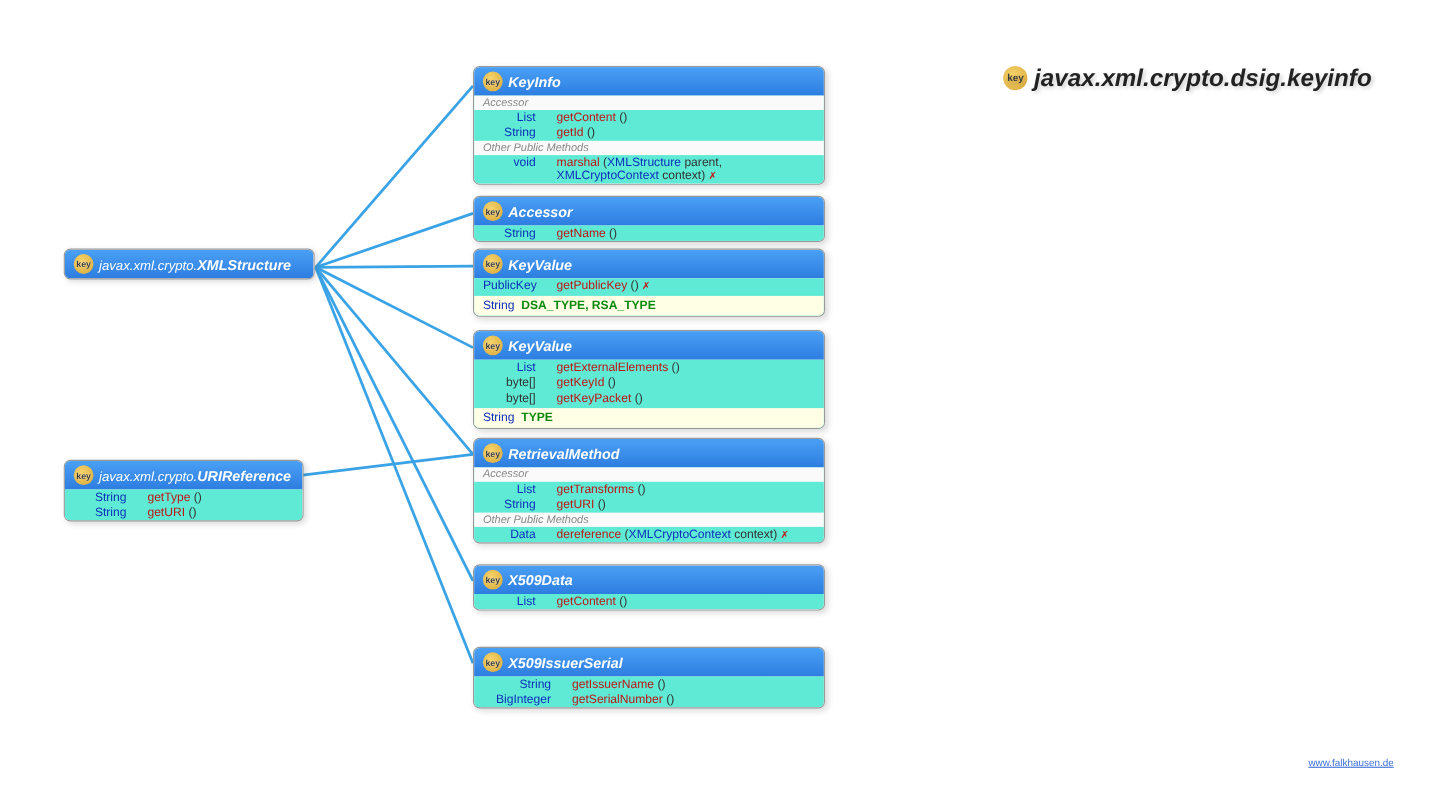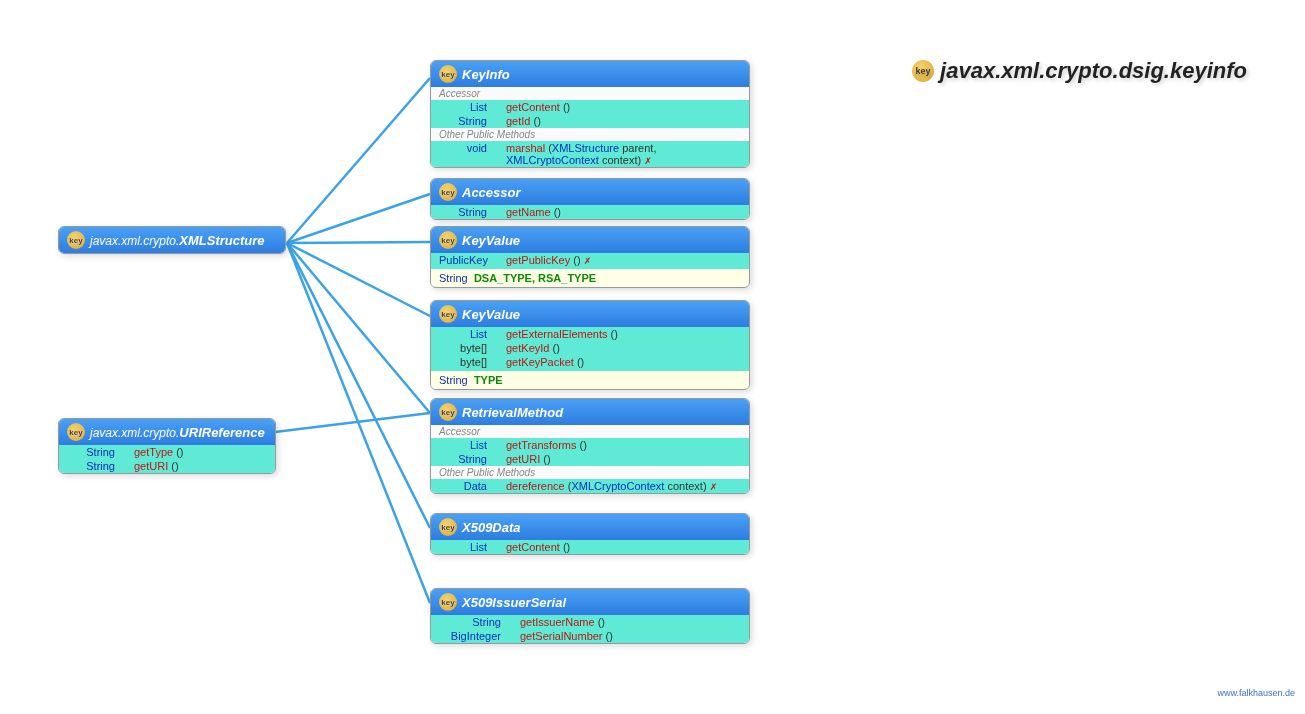--- a/index.html
+++ b/index.html
@@ -1,18 +1,18 @@
 <!DOCTYPE html>
 <html><head>
 <meta charset="utf-8">
 <style>
 * { box-sizing: border-box; margin: 0; padding: 0; }
 body { font-family: Verdana, Arial, sans-serif; font-size: 11px; background: white; position: relative; width: 1305px; height: 714px; }
 .title { position: absolute; top: 58px; right: 58px; font-size: 22px; font-weight: bold; font-style: italic; color: #222; text-shadow: 2px 2px 4px rgba(0,0,0,0.2); display: flex; align-items: center; gap: 6px; }
-.footer-link { position: absolute; bottom: 16px; right: 10px; font-size: 9px; color: #3a6fd6; }
+.footer-link { position: absolute; bottom: 16px; right: 38px; font-size: 9px; color: #3a6fd6; text-decoration: underline; }
 .footer-link a { color: #3a6fd6; text-decoration: none; }
 .class-box { position: absolute; border: 1px solid #999; border-radius: 6px; box-shadow: 2px 2px 6px rgba(0,0,0,0.15); background: white; overflow: hidden; }
 .class-header { background: linear-gradient(#4aa0f5, #2d7de0); color: white; font-weight: bold; font-style: italic; font-size: 13px; padding: 4px 8px; display: flex; align-items: center; gap: 5px; }
 .class-header .pkg { font-weight: normal; font-size: 12px; }
 .class-body { background: #5eead4; }
 .section-label { font-style: italic; color: #888; font-size: 10px; padding: 1px 8px; background: #fafafa; }
 .method-row { padding: 1px 8px; display: grid; grid-template-columns: 48px auto; gap: 19px; align-items: baseline; }
 .method-row.wide { grid-template-columns: 62px auto; }
 .ret-type { text-align: right; color: #0d2fbb; }
 .ret-bool { color: #0d8a0d; }

